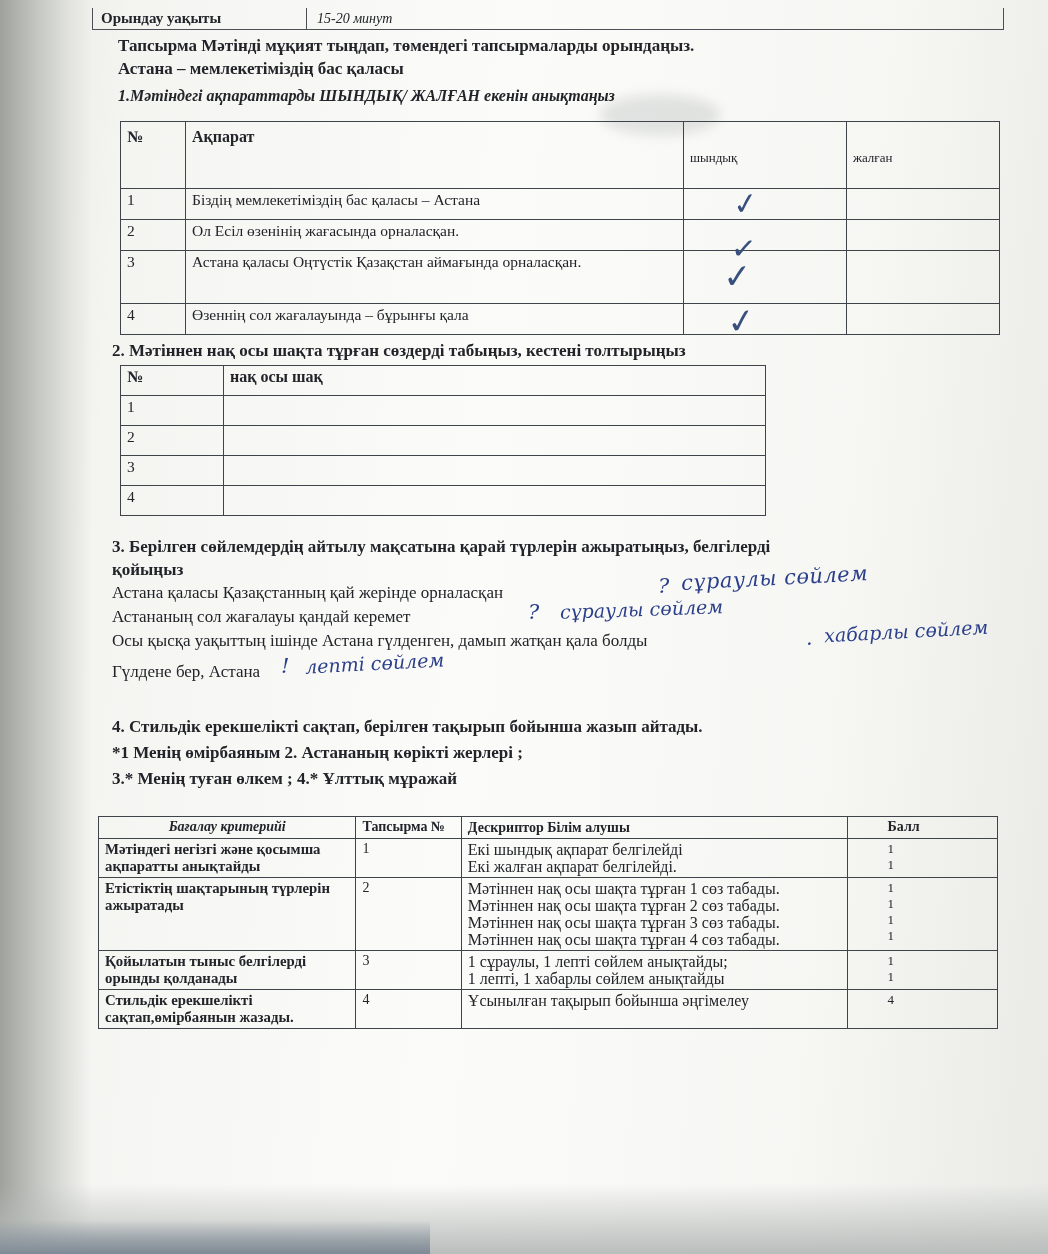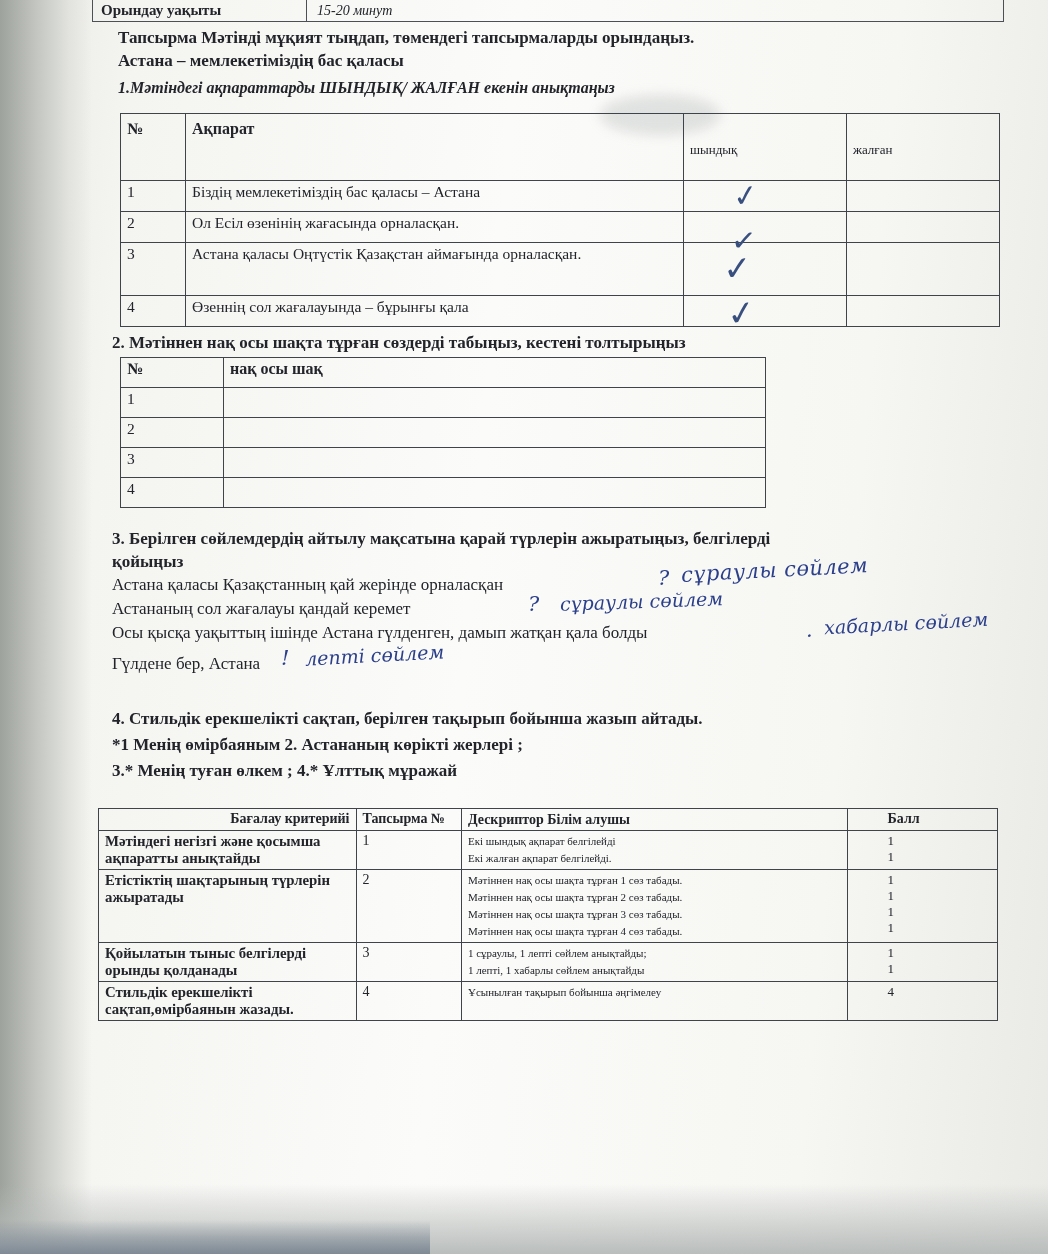--- a/index.html
+++ b/index.html
@@ -39,21 +39,21 @@
     background: linear-gradient(0deg, #b9bdbb 0%, rgba(240,240,236,0) 100%);
   }
   .shadow-bottom2 {
     position: absolute;
     left: 0; bottom: 0;
     width: 430px; height: 34px;
     background: linear-gradient(0deg, #7f8a96 0%, rgba(200,205,205,0) 100%);
   }
   .content {
     position: absolute;
-    left: 0; top: 0;
+    left: 0; top: 8px;
     width: 1048px;
     height: 1042px;
     color: #22242a;
   }
 
   
   .toprow {
     position: absolute;
     left: 92px; top: 0px;
     width: 912px; height: 22px;
@@ -119,24 +119,24 @@
   .tbl2 .cno { width: 90px; }
   .tbl2 td { height: 25px; }
   .tbl2 .hd td { font-weight: bold; font-size: 16px; }
 
   
   .tbl3 { position: absolute; left: 98px; top: 808px; width: 900px; }
   .tbl3 table { width: 900px; font-size: 14px; }
   .tbl3 td { padding: 3px 6px; }
   .tbl3 .c-krit { width: 255px; font-weight: bold; font-size: 14.8px; }
   .tbl3 .c-task { width: 95px; }
-  .tbl3 .c-desc { width: 400px; font-size: 11px; line-height: 17px;}
+  .tbl3 .c-desc { width: 400px; font-size: 16px; line-height: 17px;}
   .tbl3 .c-ball { width: 110px; font-size: 13px; padding-left: 40px; }
   .tbl3 .hdr td { font-weight: bold; font-size: 14px; }
-  .tbl3 .hdr .c-krit { text-align: right; }
+  .tbl3 .hdr .c-krit { text-align: center; font-style: italic; }
   .tbl3 .hdr .c-task { text-align: left; }
   .tbl3 .hdr .c-ball { text-align: left; }
   .tbl3 .desc-line { display: block; }
   .tbl3 .ball-line { display: block; }
   .tbl3 .total td { height: 46px; font-weight: bold; font-size: 15px; vertical-align: top;}
   .tbl3 .total .c-ball { font-weight: normal; vertical-align: bottom; }
 
   
   .hw {
     position: absolute;

